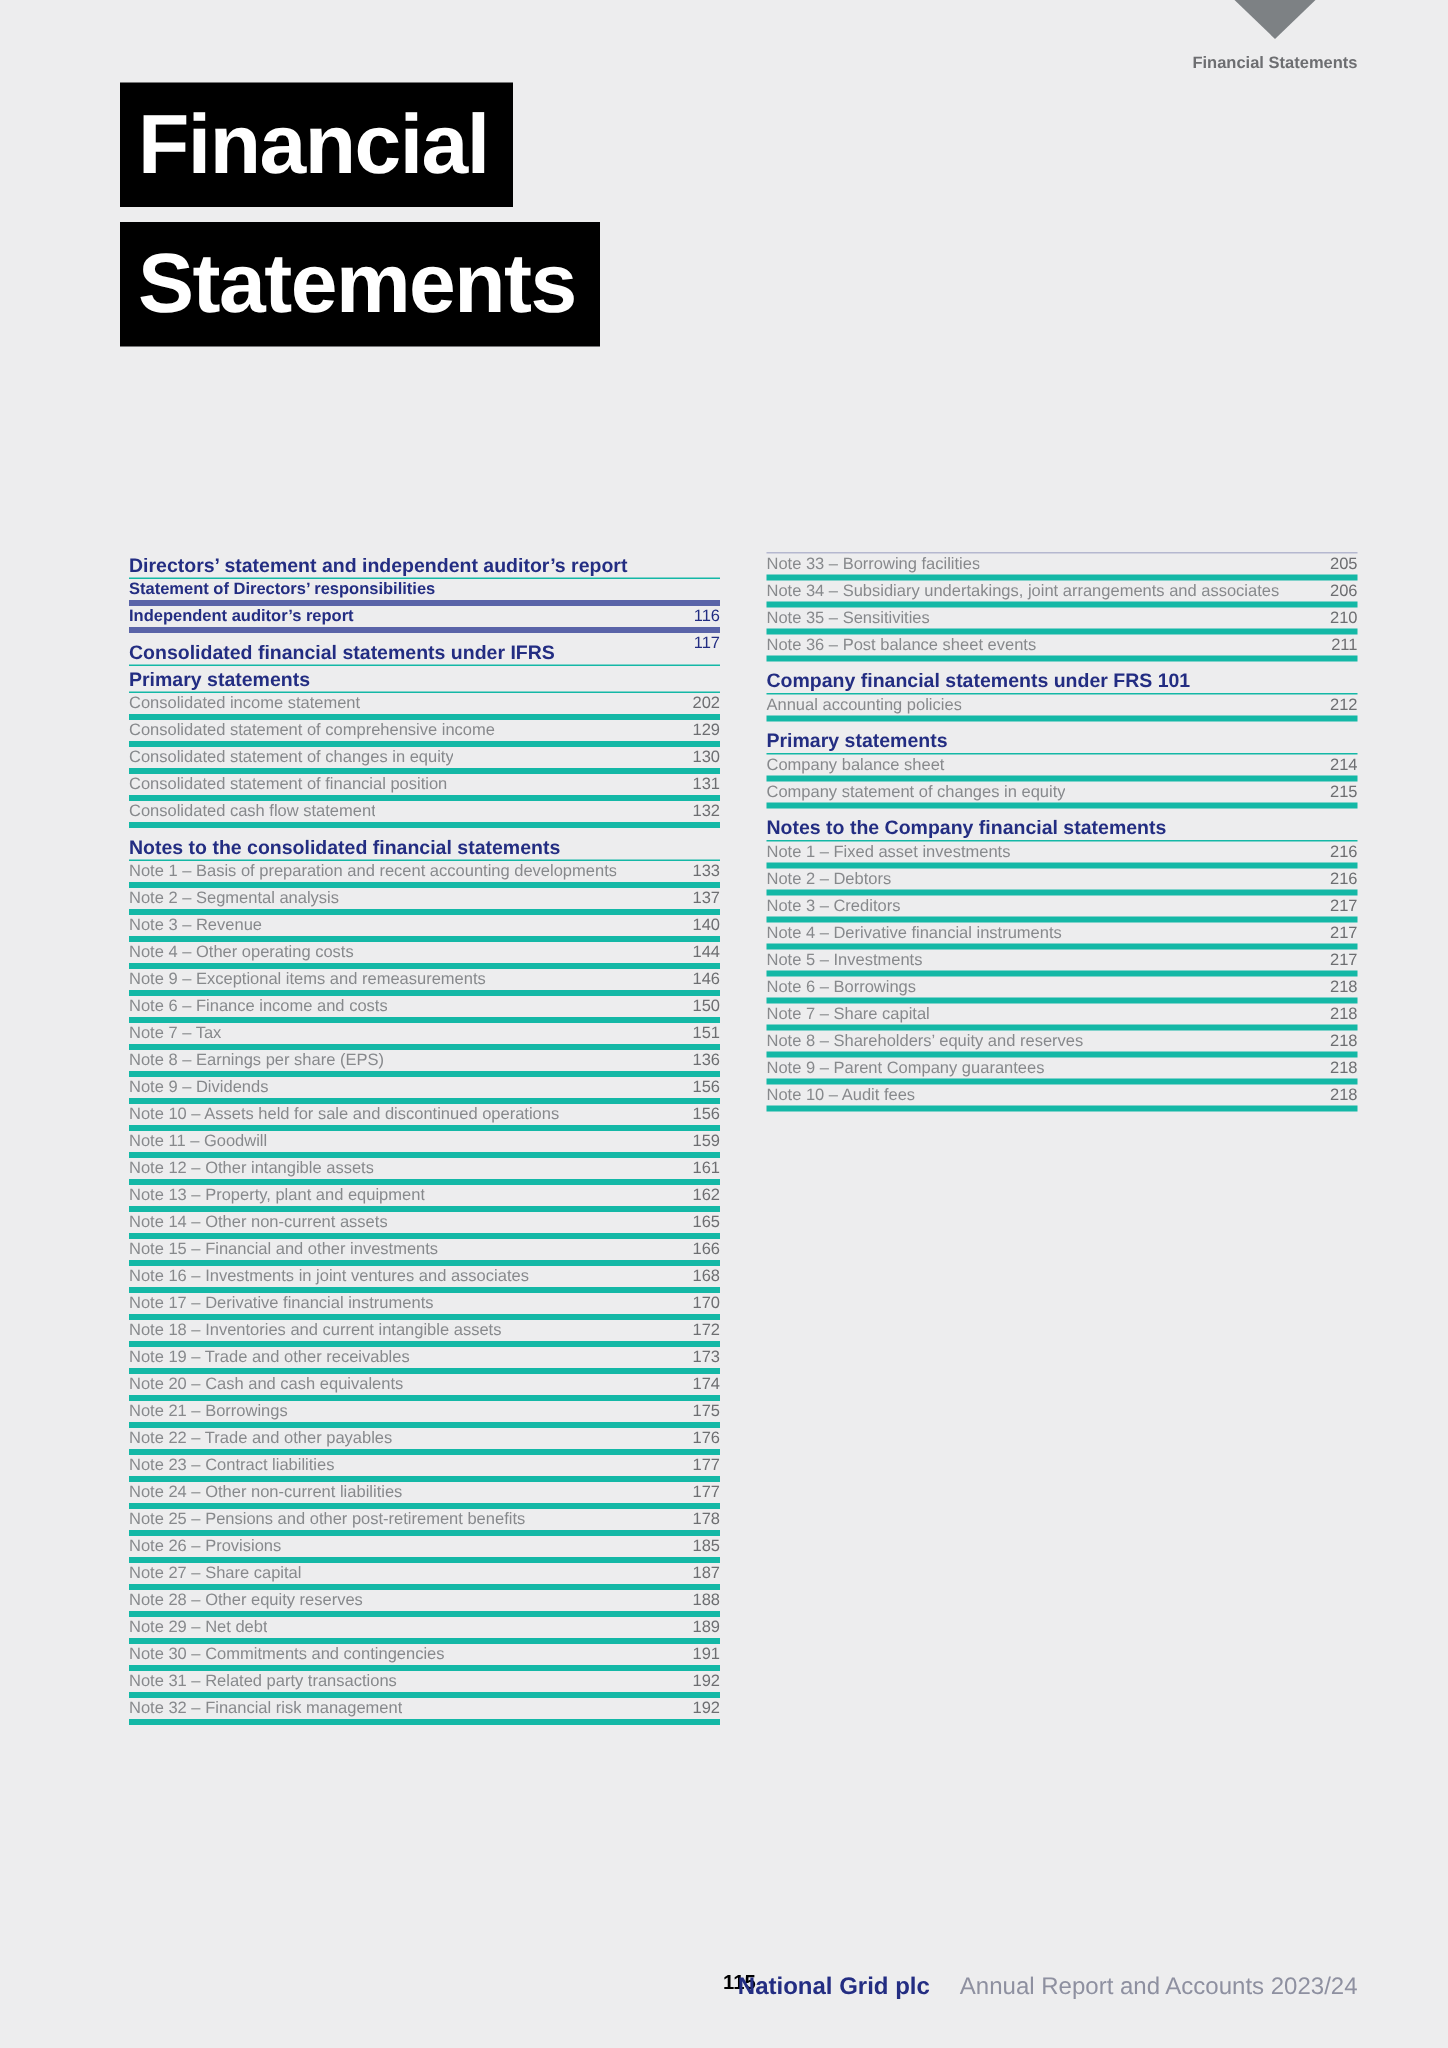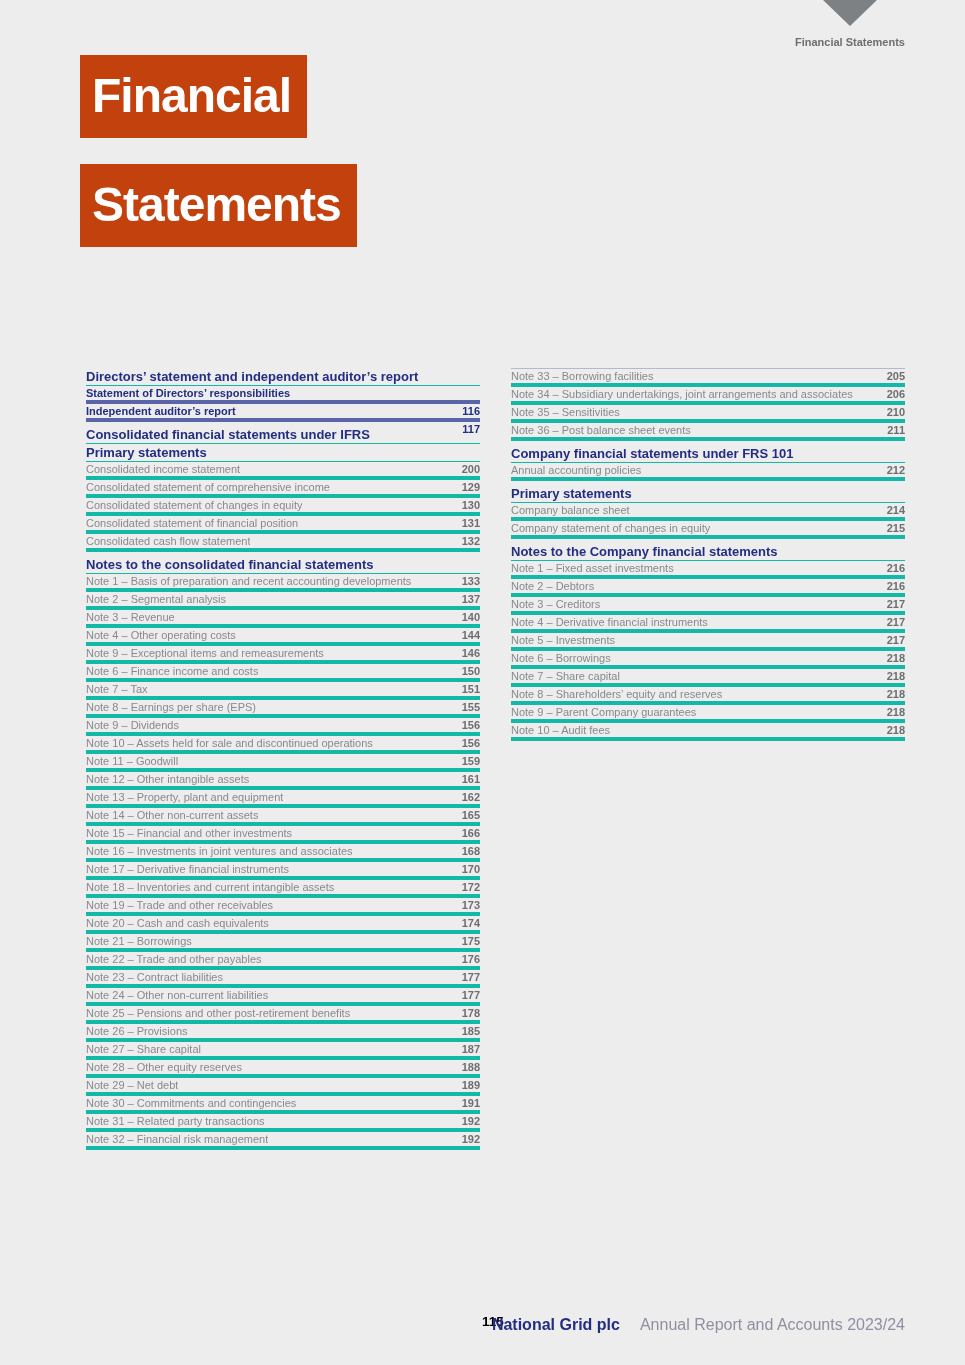--- a/index.html
+++ b/index.html
@@ -19,25 +19,25 @@
     border-top:26px solid #7d8184;
   }
   .corner-label {
     position:absolute; top:36px; right:60px;
     font-size:11px; font-weight:bold; color:#6d6e71;
   }
   
   .title-wrap { position:absolute; left:80px; top:55px; }
   .title-line {
     display:table;
-    background:#c2410c; color:#ffffff;
-    font-weight:bold; font-size:48px;
+    background:#000000; color:#ffffff;
+    font-weight:bold; font-size:56px;
     height:83px; line-height:81px;
     padding:0 16px 0 12px;
-    margin-bottom:26px;
+    margin-bottom:10px;
     letter-spacing:-1px;
     white-space:nowrap;
   }
   
   .toc-col { position:absolute; top:368px; width:394px; }
   .toc-col.left  { left:86px; }
   .toc-col.right { left:511px; }
   .toc-section { margin-top:4px; }
   .toc-section:first-child { margin-top:0; }
   .toc-section.no-header { border-top:1px solid #b5b8cf; }
@@ -47,21 +47,21 @@
     border-bottom:1px solid #14b8a6;
   }
   .toc-row {
     height:18px; display:flex; align-items:center;
     justify-content:space-between;
     font-size:11px; color:#87898c;
     border-bottom:4px solid #14b8a6;
     white-space:nowrap;
   }
   .toc-row .toc-label { overflow:hidden; }
-  .toc-row .toc-page { font-weight:bold; color:#6d6e71; padding-left:8px; }
+  .toc-row .toc-page { font-weight:normal; color:#6d6e71; padding-left:8px; }
   .toc-section.emphasis .toc-row { color:#232d82; font-weight:bold; border-bottom-color:#5a64a8; }
   .toc-section.emphasis .toc-page { color:#232d82;margin-top:36px; }
   
   .footer { position:absolute; left:0; top:1314px; width:100%; height:20px; }
   .footer-page {
     position:absolute; left:482px; top:0;
     font-size:13.5px; font-weight:bold; color:#000000;
   }
   .footer-right {
     position:absolute; right:60px; top:2px;
@@ -91,21 +91,21 @@
       <div class="toc-row">
         <span class="toc-label">Independent auditor’s report</span>
         <span class="toc-page">117</span>
       </div>
     </section>
     <section class="toc-section">
       <div class="toc-header">Consolidated financial statements under IFRS</div>
       <div class="toc-header">Primary statements</div>
       <div class="toc-row">
         <span class="toc-label">Consolidated income statement</span>
-        <span class="toc-page">200</span>
+        <span class="toc-page">202</span>
       </div>
       <div class="toc-row">
         <span class="toc-label">Consolidated statement of comprehensive income</span>
         <span class="toc-page">129</span>
       </div>
       <div class="toc-row">
         <span class="toc-label">Consolidated statement of changes in equity</span>
         <span class="toc-page">130</span>
       </div>
       <div class="toc-row">
@@ -142,21 +142,21 @@
       <div class="toc-row">
         <span class="toc-label">Note 6 – Finance income and costs</span>
         <span class="toc-page">150</span>
       </div>
       <div class="toc-row">
         <span class="toc-label">Note 7 – Tax</span>
         <span class="toc-page">151</span>
       </div>
       <div class="toc-row">
         <span class="toc-label">Note 8 – Earnings per share (EPS)</span>
-        <span class="toc-page">155</span>
+        <span class="toc-page">136</span>
       </div>
       <div class="toc-row">
         <span class="toc-label">Note 9 – Dividends</span>
         <span class="toc-page">156</span>
       </div>
       <div class="toc-row">
         <span class="toc-label">Note 10 – Assets held for sale and discontinued operations</span>
         <span class="toc-page">156</span>
       </div>
       <div class="toc-row">

